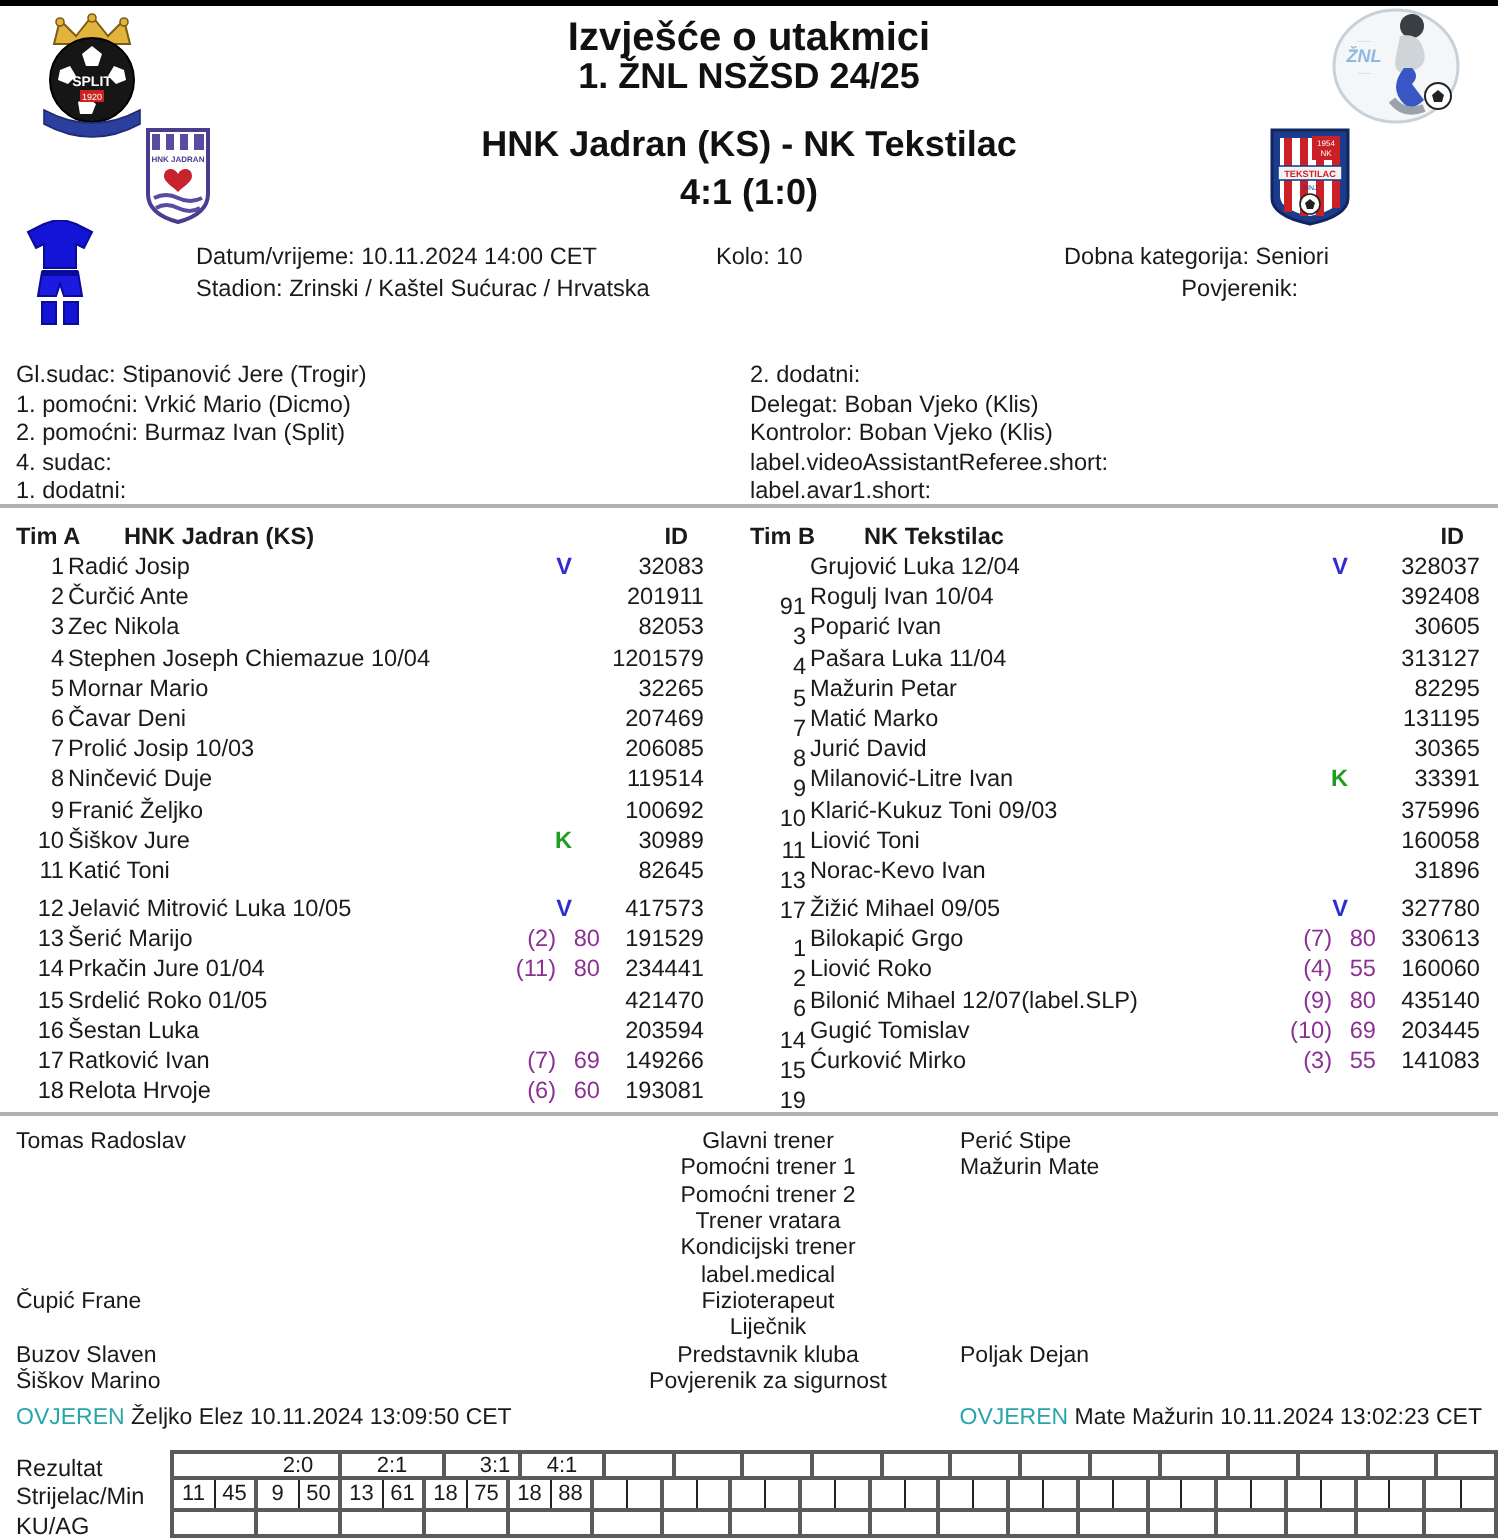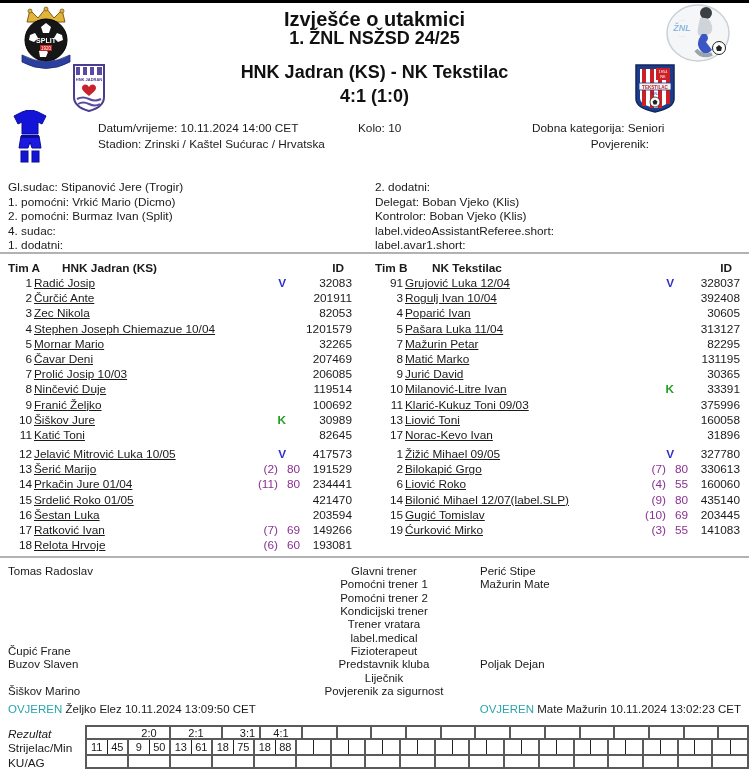--- a/index.html
+++ b/index.html
@@ -17,22 +17,22 @@
   
   .ofcol{font-size:11.8px;line-height:14.6px;white-space:nowrap;}
   
   .panel{top:259px;font-size:11.8px;}
   .thead{display:flex;font-weight:bold;height:17px;align-items:center;}
   .th-team{width:54px;}
   .th-name{flex:1;}
   .th-id{width:52px;text-align:right;padding-right:8px;box-sizing:border-box;}
   .prow{display:flex;height:15.2px;align-items:flex-start;}
   .pnum{width:24px;text-align:right;}
-  .pnum.b{width:28px;}
-  .pname{flex:1;padding-left:2px;white-space:nowrap;overflow:hidden;text-decoration:underline;}
+  .pnum.b{width:28px;margin-top:20px;}
+  .pname{flex:1;padding-left:2px;white-space:nowrap;overflow:hidden;}
   .badge{width:56px;display:flex;justify-content:flex-end;align-items:flex-start;}
   .vk{font-weight:bold;margin-right:14px;}
   .vk.V{color:#2F2FCF;}
   .vk.K{color:#1E9E1E;}
   .subn{color:#8B3193;text-align:right;}
   .submin{color:#8B3193;width:22px;text-align:right;}
   .pid{width:52px;text-align:right;}
   .spacer{height:4px;}
   
   .staff{top:565px;left:8px;width:733px;font-size:11.5px;}
@@ -454,63 +454,63 @@
         <span class="s-role">Pomoćni trener 1</span>
         <span class="s-b">Mažurin Mate</span>
       </div>
       <div class="srow">
         <span class="s-a"></span>
         <span class="s-role">Pomoćni trener 2</span>
         <span class="s-b"></span>
       </div>
       <div class="srow">
         <span class="s-a"></span>
+        <span class="s-role">Trener vratara</span>
+        <span class="s-b"></span>
+      </div>
+      <div class="srow">
+        <span class="s-a"></span>
         <span class="s-role">Kondicijski trener</span>
-        <span class="s-b"></span>
-      </div>
-      <div class="srow">
-        <span class="s-a"></span>
-        <span class="s-role">Trener vratara</span>
         <span class="s-b"></span>
       </div>
       <div class="srow">
         <span class="s-a"></span>
         <span class="s-role">label.medical</span>
         <span class="s-b"></span>
       </div>
       <div class="srow">
         <span class="s-a">Čupić Frane</span>
         <span class="s-role">Fizioterapeut</span>
         <span class="s-b"></span>
       </div>
       <div class="srow">
+        <span class="s-a"></span>
+        <span class="s-role">Liječnik</span>
+        <span class="s-b"></span>
+      </div>
+      <div class="srow">
         <span class="s-a">Buzov Slaven</span>
         <span class="s-role">Predstavnik kluba</span>
         <span class="s-b">Poljak Dejan</span>
       </div>
       <div class="srow">
-        <span class="s-a"></span>
-        <span class="s-role">Liječnik</span>
-        <span class="s-b"></span>
-      </div>
-      <div class="srow">
         <span class="s-a">Šiškov Marino</span>
         <span class="s-role">Povjerenik za sigurnost</span>
         <span class="s-b"></span>
       </div>
     </div>
 
   <div class="abs cert" style="left:8px;">
     <span class="certlbl">OVJEREN</span><span> Željko Elez 10.11.2024 13:09:50 CET</span>
   </div>
   <div class="abs cert" style="right:8px;text-align:right;">
     <span class="certlbl">OVJEREN</span><span> Mate Mažurin 10.11.2024 13:02:23 CET</span>
   </div>
 
-  <div class="abs glabels" style="top:727px;font-style:italic;">Rezultat</div>
+  <div class="abs glabels" style="top:727px;">Rezultat</div>
   <div class="abs glabels" style="top:741px;">Strijelac/Min</div>
   <div class="abs glabels" style="top:756px;">KU/AG</div>
 
   <div class="abs grid" id="result-grid">
     <div class="grow r1" id="grow-result">
         <div class="gcell" style="width: 42px; margin-top: 20px;">1:0</div>
         <div class="gcell" style="width: 42px;">2:0</div>
         <div class="gcell" style="width: 52px;">2:1</div>
         <div class="gcell" style="width: 38px; padding-left: 13px;">3:1</div>
         <div class="gcell" style="width: 42px;">4:1</div>

